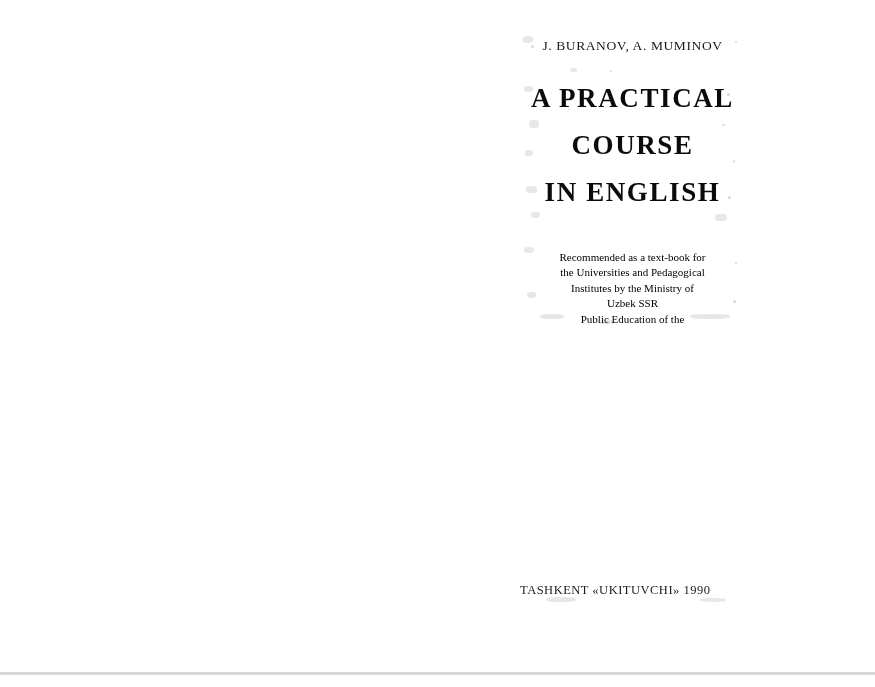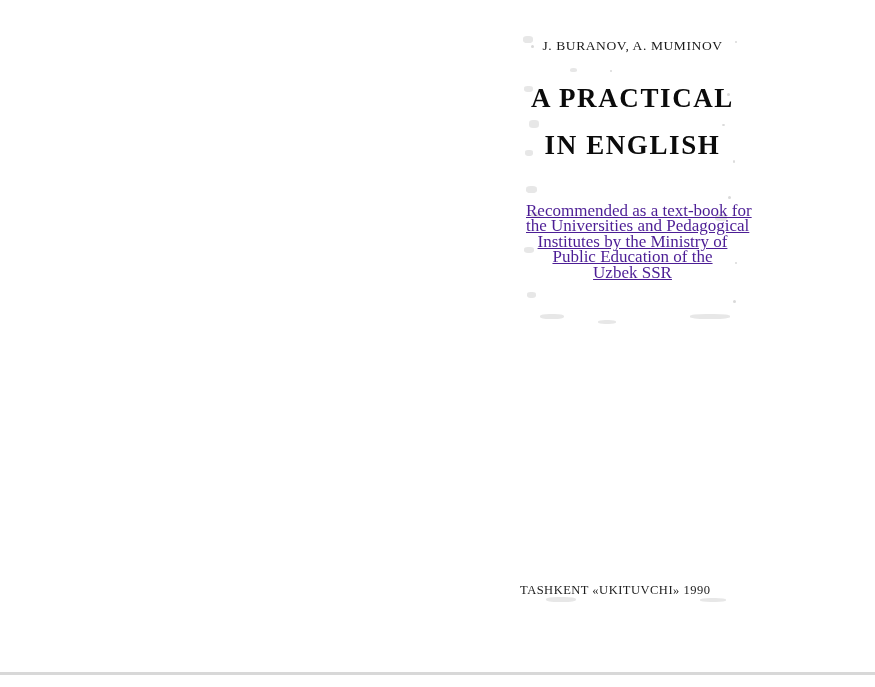--- a/index.html
+++ b/index.html
@@ -70,27 +70,26 @@
   #main-title .title-line {
     display: block;
     font-size: 27px;
     line-height: 32px;
     white-space: nowrap;
     margin-top: 15px;
   }
 
   #recommendation {
     margin: 42px 0 0 0;
-    font-size: 17px;
+    font-size: 11px;
     line-height: 15.4px;
     text-align: justify;
     text-align-last: center;
-    color: #4c1d95;
+    color: #000000;
     padding: 0 6px;
-    text-decoration: underline;
   }
   #recommendation .rec-line {
     display: block;
     white-space: nowrap;
   }
 
   #imprint {
     position: absolute;
     left: 520px;
     top: 583px;
@@ -144,29 +143,30 @@
   <div class="speck" style="left:733px; top:300px; width:3px; height:3px;"></div>
   <div class="smudge" style="left:546px; top:597px; width:30px; height:5px;"></div>
   <div class="smudge" style="left:700px; top:598px; width:26px; height:4px;"></div>
 
   <div id="title-block">
 
     <p id="authors-line">J. BURANOV, A. MUMINOV</p>
 
     <h1 id="main-title">
       <span class="title-line">A PRACTICAL</span>
+      <span class="title-line">COURSE</span>
       <span class="title-line">IN ENGLISH</span>
     </h1>
 
     <p id="recommendation">
       <span class="rec-line">Recommended as a  text-book  for</span>
       <span class="rec-line">the Universities  and  Pedagogical</span>
       <span class="rec-line">Institutes   by   the   Ministry   of</span>
+      <span class="rec-line">Uzbek SSR</span>
       <span class="rec-line">Public   Education   of   the</span>
-      <span class="rec-line">Uzbek SSR</span>
     </p>
   </div>
 
   <div id="imprint">TASHKENT  «UKITUVCHI» 1990</div>
 
 </div>
 
 <div id="scan-bottom-edge"></div>
 <div id="scan-bottom-gap"></div>
 

